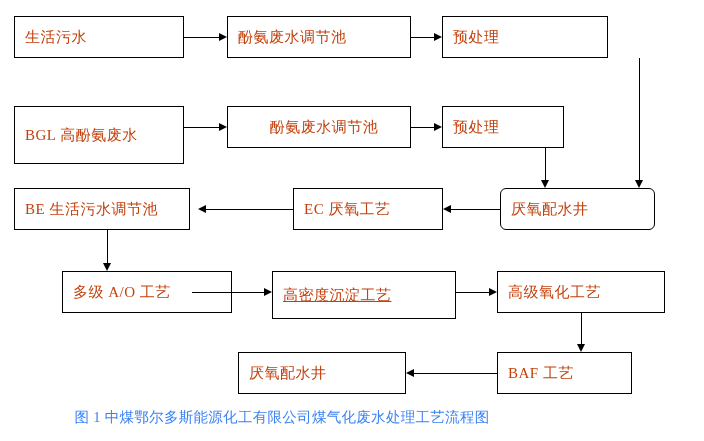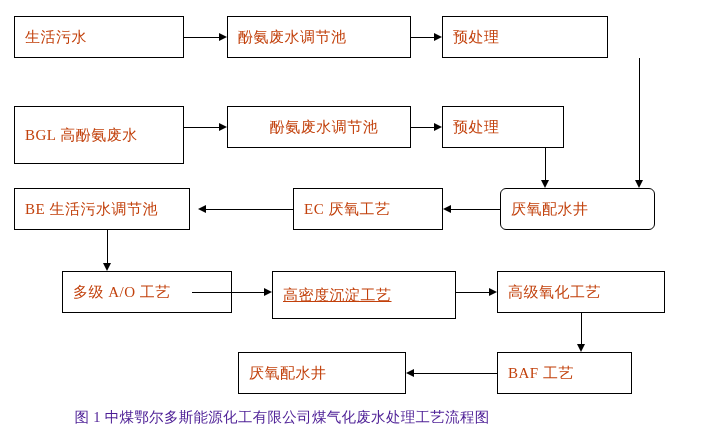--- a/index.html
+++ b/index.html
@@ -59,21 +59,21 @@
     border-width: 8px 4.5px 0 4.5px;
     border-color: #000000 transparent transparent transparent;
   }
   #caption {
     position: absolute;
     left: 0;
     top: 408px;
     width: 564px;
     text-align: center;
     font-size: 14.5px;
-    color: #4c1d95;
+    color: #3b82f6;
     letter-spacing: 0.3px;
     font-family: "Liberation Serif", "DejaVu Serif", serif;
   }
 </style>
 </head>
 <body>
 
 <div id="canvas">
 
   <div class="node left-text" style="left:14px; top:16px; width:170px; height:42px;">

